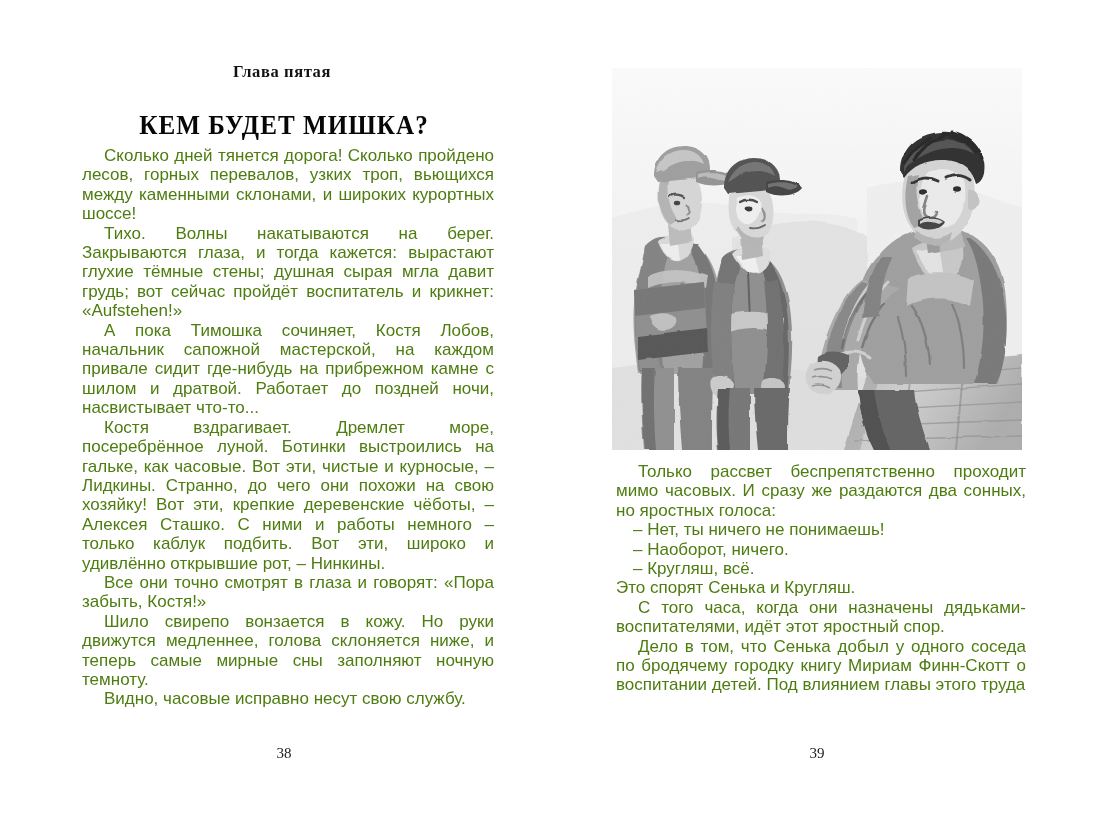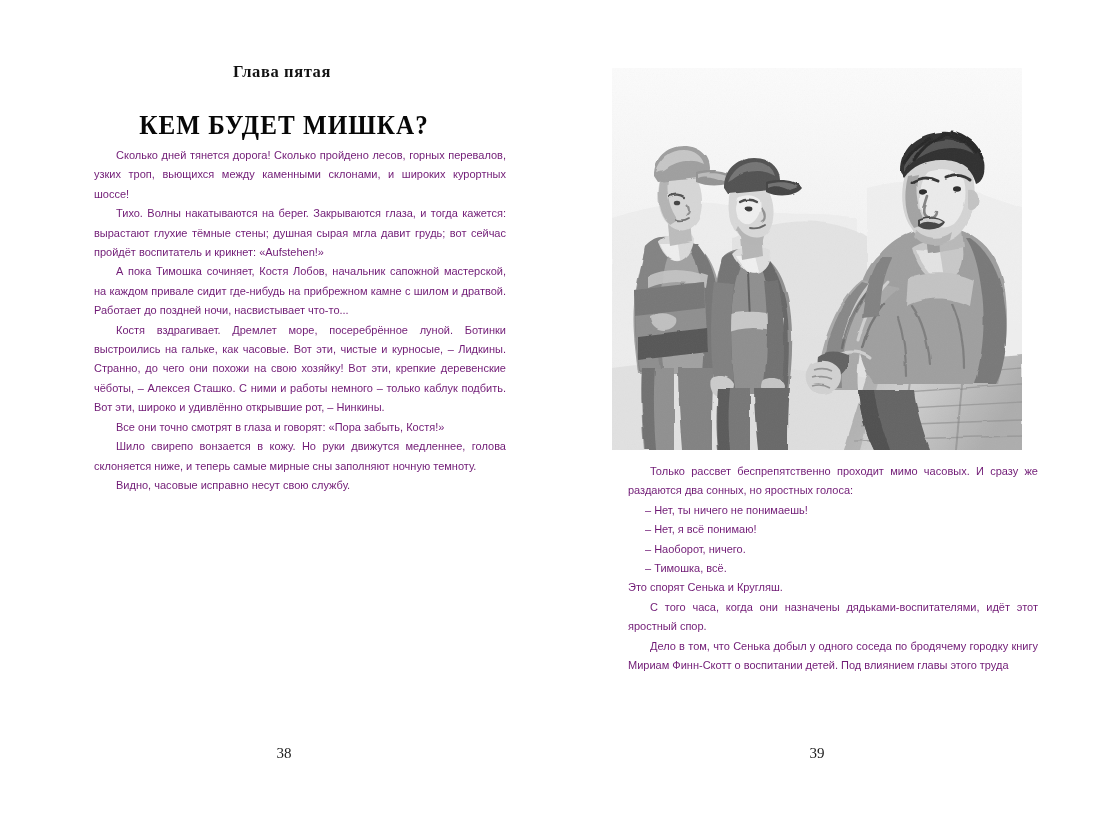--- a/index.html
+++ b/index.html
@@ -56,27 +56,27 @@
     letter-spacing: 1.1px;
     transform: scaleX(0.93);
     transform-origin: center top;
     color: #070707;
     white-space: nowrap;
   }
 
   
   .bodytext {
     position: absolute;
-    left: 16px;
+    left: 4px;
     width: 412px;
-    font-size: 11px;
+    font-size: 17px;
     line-height: 19.4px;
     text-align: justify;
     text-justify: inter-word;
-    color: #701a75;
+    color: #4d7c0f;
   }
   .page-right .bodytext { width: 410px; }
 
   .bodytext p {
     margin: 0;
     text-indent: 22px;
   }
   .bodytext p.dialogue {
     text-indent: 17px;
     text-align: left;
@@ -367,23 +367,22 @@
       <rect x="0" y="0" width="410" height="382" filter="url(#paperTex)" fill="none" opacity="0.5"></rect>
       <rect x="0" y="0" width="410" height="382" fill="#ffffff" opacity="0.05"></rect>
     </svg>
   </div>
 
   <div class="page page-right">
 
     <div class="bodytext col-right-body">
       <p>Только рассвет беспрепятственно проходит мимо часовых. И сразу же раздаются два сонных, но яростных голоса:</p>
       <p class="dialogue">– Нет, ты ничего не понимаешь!</p>
-      <p class="dialogue">– Нет, я всё понимаю!</p>
       <p class="dialogue">– Наоборот, ничего.</p>
-      <p class="dialogue">– Тимошка, всё.</p>
+      <p class="dialogue">– Кругляш, всё.</p>
       <p class="flush">Это спорят Сенька и Кругляш.</p>
       <p>С того часа, когда они назначены дядьками-воспитателями, идёт этот яростный спор.</p>
       <p>Дело в том, что Сенька добыл у одного соседа по бродячему городку книгу Мириам Финн-Скотт о воспитании детей. Под влиянием главы этого труда</p>
     </div>
 
     <div class="folio">39</div>
   </div>
 
 </div>
 

